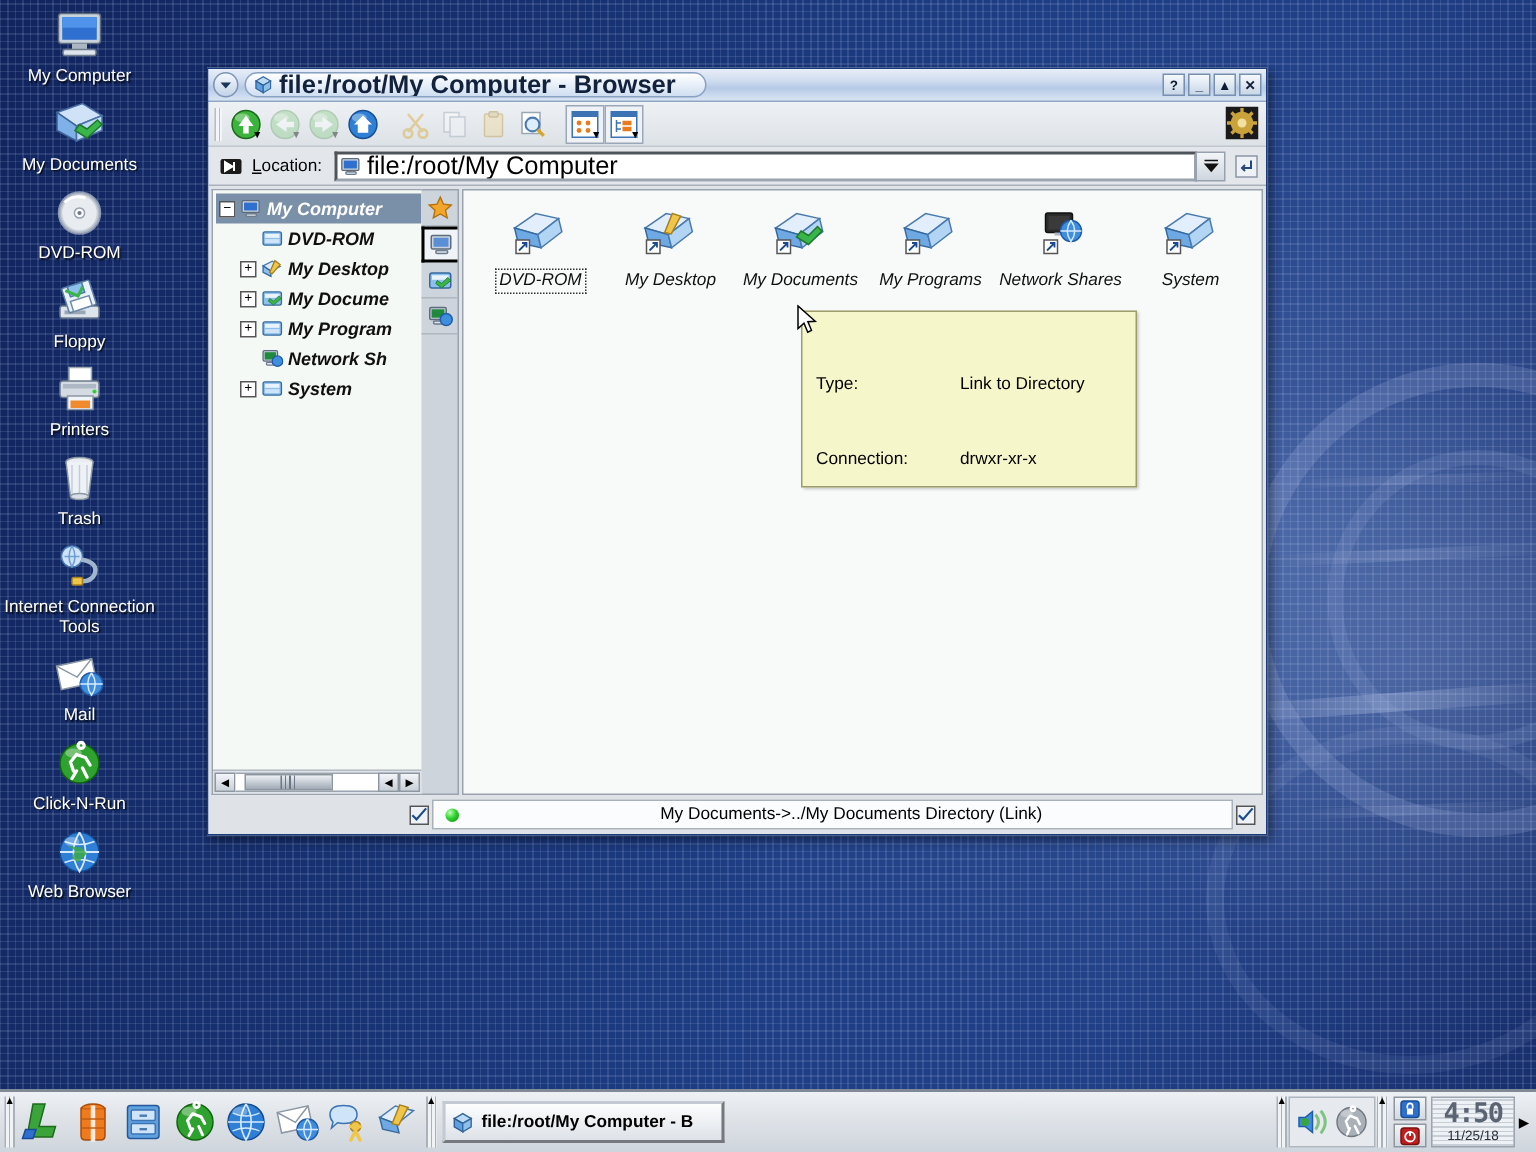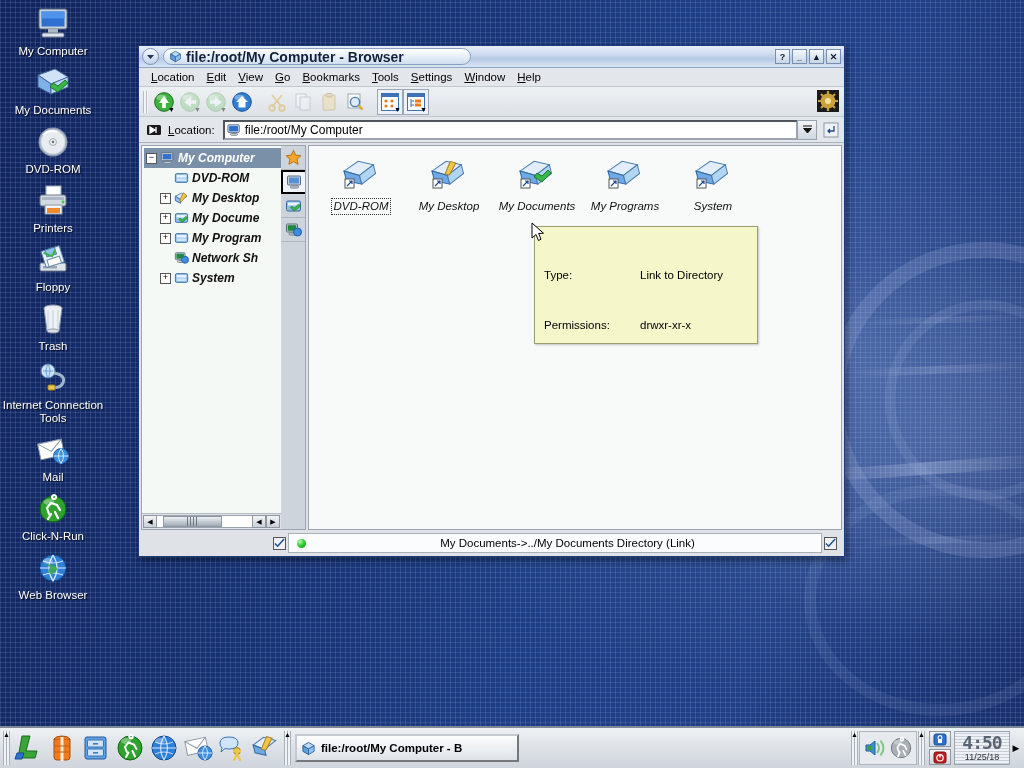--- a/index.html
+++ b/index.html
@@ -58,21 +58,21 @@
     display: flex; align-items: center; justify-content: center; cursor: pointer;
   }
   .tb-title-pill {
     flex: 1; height: 17px; border-radius: 9px;
     background: linear-gradient(180deg,#ffffff 0%,#eaf1fa 45%,#cfdef0 100%);
     border: 1px solid #8aa2c2;
     display: flex; align-items: center; padding-left: 5px; overflow: hidden;
     margin-right: 4px; max-width: 360px;
   }
   .tb-title-text {
-    font-size: 14px; font-weight: bold; color: #12213c; white-space: nowrap; margin-left: 4px;
+    font-size: 17px; font-weight: bold; color: #12213c; white-space: nowrap; margin-left: 4px;
   }
   .tb-spacer { flex: 1; }
   .tb-btns { display: flex; gap: 2px; }
   .tb-btn {
     width: 15px; height: 15px;
     background: linear-gradient(180deg,#f6f9fc,#c8d6e7);
     border: 1px solid #778fb0;
     font-size: 9px; color: #0d1b33; display: flex; align-items: center; justify-content: center;
     cursor: pointer; font-weight: bold;
   }
@@ -104,21 +104,21 @@
   .locbar {
     height: 26px; flex: none; background: #e3e7ec;
     display: flex; align-items: center; padding: 0 4px;
     border-bottom: 1px solid #aab1ba;
   }
   .loc-label { font-size: 11.5px; margin: 0 8px 0 6px; }
   .loc-input {
     flex: 1; height: 20px; background: #fff; border: 2px inset #9aa3ae;
     display: flex; align-items: center; padding: 0 2px; overflow: hidden;
   }
-  .loc-text { font-size: 12px; margin-left: 4px; white-space: nowrap; }
+  .loc-text { font-size: 17px; margin-left: 4px; white-space: nowrap; }
   .loc-drop {
     width: 20px; height: 20px; background: linear-gradient(180deg,#f2f5f8,#cfd6de);
     border: 1px solid #98a2ae; display: flex; align-items: center; justify-content: center;
     font-size: 9px; cursor: pointer; margin-left: -1px;
   }
   .loc-clear { width: 18px; height: 18px; margin-left: 5px; display:flex;align-items:center;justify-content:center; cursor: pointer; }
 
   .wbody { flex: 1; display: flex; background: #dfe3e8; overflow: hidden; }
 
   
@@ -188,21 +188,21 @@
     background: linear-gradient(180deg,#eef1f4 0%,#e0e4e9 40%,#cfd5dc 100%);
     border-top: 2px solid #7f8a96;
     display: flex; align-items: center; padding: 0 2px;
   }
   .tb-handle { width: 7px; height: 34px; margin: 0 1px;
     background: repeating-linear-gradient(90deg,#a9b1bb 0 1px,#f0f3f6 1px 3px);
     display: flex; align-items: flex-start; justify-content: center; }
   .launch { width: 34px; height: 36px; display: flex; align-items: center; justify-content: center; cursor: pointer; }
   .tasklist { flex: 1; display: flex; align-items: center; padding-left: 3px; }
   .taskbtn {
-    width: 224px; height: 28px;
+    width: 188px; height: 28px;
     background: linear-gradient(180deg,#fdfdfe,#dde2e8);
     border: 2px outset #c4cad1; display: flex; align-items: center; padding: 0 4px;
     font-size: 11.5px; font-weight: bold; overflow: hidden; white-space: nowrap; cursor: pointer;
   }
   .tray { display: flex; align-items: center; height: 36px; }
   .traybox { display: flex; align-items: center; background: #e6eaee; border: 1px solid #aeb6bf; height: 34px; padding: 0 3px; }
   .clockbox {
     height: 34px; display: flex; flex-direction: column; align-items: center; justify-content: center;
     background: repeating-linear-gradient(0deg,#c7ced6 0 1px,#eef1f5 1px 3px);
     border: 1px solid #9aa3ae; padding: 0 5px; min-width: 56px;
@@ -274,45 +274,45 @@
           <circle cx="18" cy="17" r="1.4" fill="#6e7a88"></circle>
           <path d="M8 10 a13 13 0 0 1 14 -3" fill="none" stroke="#ffffff" stroke-width="2"></path>
         </svg>
       </div>
       <div class="lbl">DVD-ROM</div>
     </div>
 
     <div class="dicon">
       <div class="gfx">
         <svg width="36" height="34" viewBox="0 0 36 34">
-          <rect x="11" y="2" width="15" height="10" fill="#ffffff" stroke="#9aa6b4"></rect>
-          <rect x="5" y="11" width="26" height="11" rx="2" fill="#d4dbe3" stroke="#6d7b8c"></rect>
-          <rect x="7" y="13" width="22" height="3" fill="#aeb8c4"></rect>
-          <rect x="10" y="21" width="17" height="9" fill="#f2f5f8" stroke="#8c97a4"></rect>
-          <rect x="12" y="24" width="13" height="5" fill="#f08a2c"></rect>
-          <circle cx="28" cy="18" r="1.4" fill="#2fd12f"></circle>
-        </svg>
-      </div>
-      <div class="lbl">Printers</div>
-    </div>
-
-    <div class="dicon">
-      <div class="gfx">
-        <svg width="36" height="34" viewBox="0 0 36 34">
           <rect x="5" y="20" width="26" height="8" rx="1.5" fill="#dde4ec" stroke="#6d7b8c"></rect>
           <rect x="8" y="23" width="14" height="2.5" fill="#9aa6b4"></rect>
           <g transform="rotate(-18 18 13)">
             <rect x="8" y="5" width="19" height="17" rx="1" fill="#eaf2fb" stroke="#5d7ea8"></rect>
             <rect x="12" y="5" width="10" height="7" fill="#8fc0ec" stroke="#4c7aa8"></rect>
             <rect x="11" y="15" width="13" height="7" fill="#ffffff" stroke="#6d8ba8"></rect>
             <path d="M10 7 l7 6 5 -5" fill="none" stroke="#39b54a" stroke-width="2"></path>
           </g>
         </svg>
       </div>
       <div class="lbl">Floppy</div>
+    </div>
+
+    <div class="dicon">
+      <div class="gfx">
+        <svg width="36" height="34" viewBox="0 0 36 34">
+          <rect x="11" y="2" width="15" height="10" fill="#ffffff" stroke="#9aa6b4"></rect>
+          <rect x="5" y="11" width="26" height="11" rx="2" fill="#d4dbe3" stroke="#6d7b8c"></rect>
+          <rect x="7" y="13" width="22" height="3" fill="#aeb8c4"></rect>
+          <rect x="10" y="21" width="17" height="9" fill="#f2f5f8" stroke="#8c97a4"></rect>
+          <rect x="12" y="24" width="13" height="5" fill="#f08a2c"></rect>
+          <circle cx="28" cy="18" r="1.4" fill="#2fd12f"></circle>
+        </svg>
+      </div>
+      <div class="lbl">Printers</div>
     </div>
 
     <div class="dicon">
       <div class="gfx">
         <svg width="36" height="34" viewBox="0 0 36 34">
           <ellipse cx="18" cy="6" rx="9" ry="3" fill="#e9edf1" stroke="#8c97a4"></ellipse>
           <path d="M9 6 L12 29 h12 L27 6" fill="#eef2f6" stroke="#8c97a4"></path>
           <path d="M13 8 v19 M18 8 v19 M23 8 v19" stroke="#c3ccd6" fill="none"></path>
           <ellipse cx="18" cy="29" rx="6" ry="2" fill="#d8dfe6" stroke="#8c97a4"></ellipse>
         </svg>
@@ -389,31 +389,20 @@
       </div>
       <div class="tb-spacer"></div>
       <div class="tb-btns">
         <div class="tb-btn">?</div>
         <div class="tb-btn">_</div>
         <div class="tb-btn">▲</div>
         <div class="tb-btn">✕</div>
       </div>
     </div>
 
-    <div class="menubar">
-      <div class="menuitem"><u>L</u><span>ocation</span></div>
-      <div class="menuitem"><u>E</u>dit</div>
-      <div class="menuitem"><u>V</u>iew</div>
-      <div class="menuitem"><u>G</u>o</div>
-      <div class="menuitem"><u>B</u>ookmarks</div>
-      <div class="menuitem"><u>T</u>ools</div>
-      <div class="menuitem"><u>S</u>ettings</div>
-      <div class="menuitem"><u>W</u>indow</div>
-      <div class="menuitem"><u>H</u>elp</div>
-    </div>
 
     <div class="toolbar">
       <div class="tb-grip"></div>
 
       <div class="tbtn">
         <svg width="22" height="22" viewBox="0 0 22 22">
           <circle cx="11" cy="11" r="9.3" fill="#3cb33c" stroke="#1b6b1b"></circle>
           <ellipse cx="8.5" cy="6.5" rx="5" ry="2.8" fill="#ffffff" opacity=".35"></ellipse>
           <path d="M11 5 L16 12 H12.8 V17 H9.2 V12 H6 Z" fill="#ffffff"></path>
         </svg>
@@ -715,20 +704,34 @@
                   <path d="M4 8 L4 18 L18 25 L18 16 Z" fill="#6fa9e4" stroke="#35699f"></path>
                   <path d="M18 16 L34 9 L34 18 L18 25 Z" fill="#b2d5f4" stroke="#4a7bb0"></path>
                 </g>
                 <rect x="4" y="20" width="9" height="9" fill="#ffffff" stroke="#555"></rect>
                 <path d="M6 27 L11 22 M8 22 h3 v3" stroke="#1b4b8f" fill="none" stroke-width="1.2"></path>
               </svg>
             </div>
             <div><span class="flabel">My Programs</span></div>
           </div>
 
+          <div class="fitem">
+            <div class="fgfx">
+              <svg width="40" height="34" viewBox="0 0 40 34">
+                <rect x="10" y="2" width="18" height="13" rx="1.5" fill="#2b2b2b" stroke="#111"></rect>
+                <rect x="12" y="4" width="14" height="9" fill="#3a3a3a"></rect>
+                <rect x="16" y="15" width="6" height="2" fill="#aab6c4"></rect>
+                <circle cx="27" cy="14" r="7" fill="#3f8ede" stroke="#1f5ba8"></circle>
+                <path d="M20 14 h14 M27 7 q5 7 0 14 q-5 -7 0 -14" fill="none" stroke="#d6eaff" stroke-width="1"></path>
+                <rect x="9" y="20" width="9" height="9" fill="#ffffff" stroke="#555"></rect>
+                <path d="M11 27 L16 22 M13 22 h3 v3" stroke="#1b4b8f" fill="none" stroke-width="1.2"></path>
+              </svg>
+            </div>
+            <div><span class="flabel">Network Shares</span></div>
+          </div>
 
           <div class="fitem">
             <div class="fgfx">
               <svg width="40" height="34" viewBox="0 0 40 34">
                 <g transform="rotate(-14 20 14)">
                   <path d="M4 8 L20 2 L34 9 L18 16 Z" fill="#e2eefb" stroke="#4a7bb0"></path>
                   <path d="M4 8 L4 18 L18 25 L18 16 Z" fill="#6fa9e4" stroke="#35699f"></path>
                   <path d="M18 16 L34 9 L34 18 L18 25 Z" fill="#b2d5f4" stroke="#4a7bb0"></path>
                 </g>
                 <rect x="4" y="20" width="9" height="9" fill="#ffffff" stroke="#555"></rect>
@@ -738,21 +741,21 @@
             <div><span class="flabel">System</span></div>
           </div>
         </div>
 
         <div class="tooltip">
           <div class="ttrow">
             <div class="ttk">Type:</div>
             <div class="ttv">Link to Directory</div>
           </div>
           <div class="ttrow">
-            <div class="ttk">Permissions:</div>
+            <div class="ttk">Connection:</div>
             <div class="ttv">drwxr-xr-x</div>
           </div>
         </div>
 
         <svg class="cursor-arrow" viewBox="0 0 14 20">
           <path d="M1 1 L1 16 L5 12.5 L7.5 18.5 L10 17.2 L7.6 11.5 L12.5 11.2 Z" fill="#ffffff" stroke="#000" stroke-width="1"></path>
         </svg>
       </div>
     </div>
 

